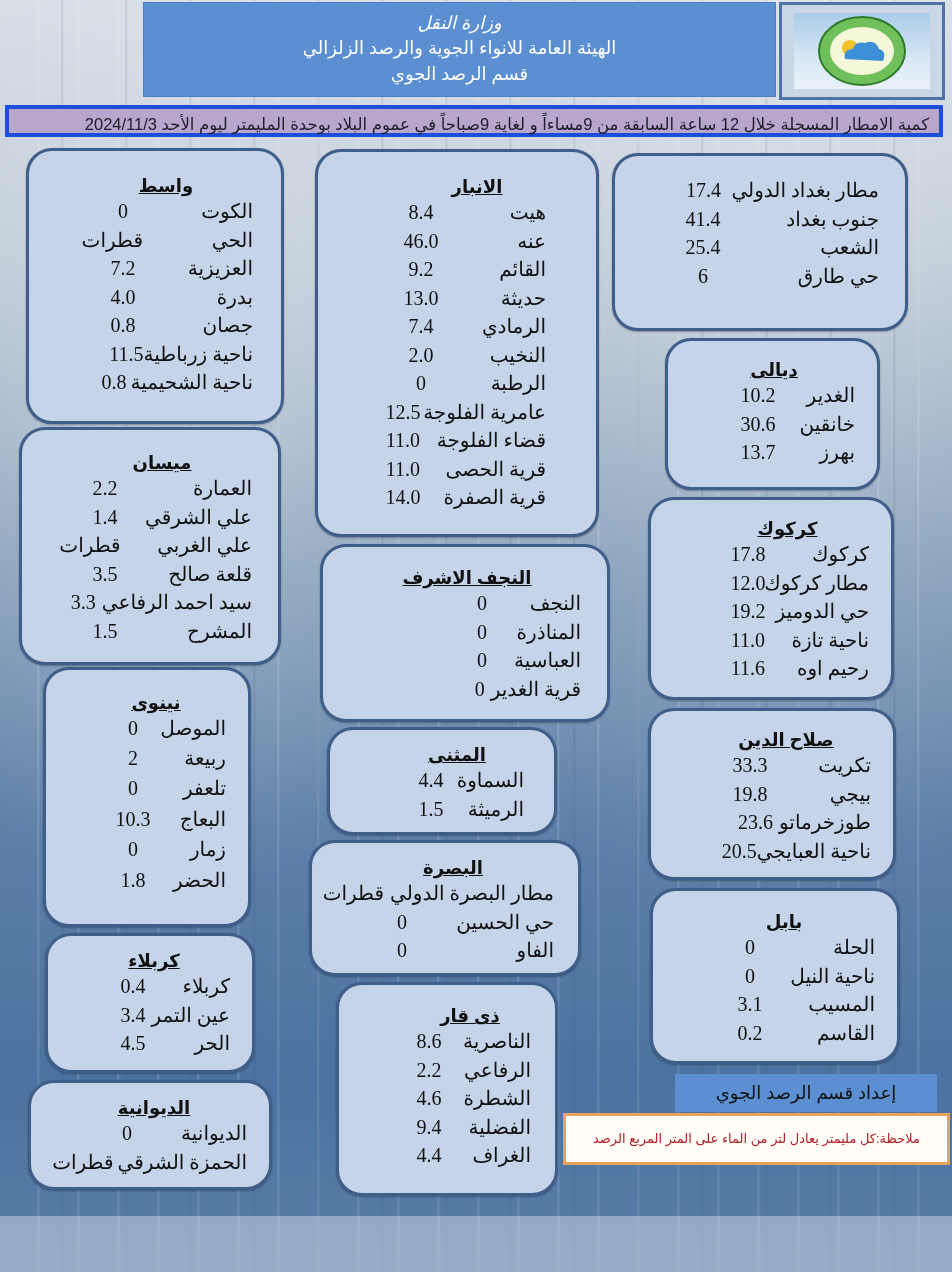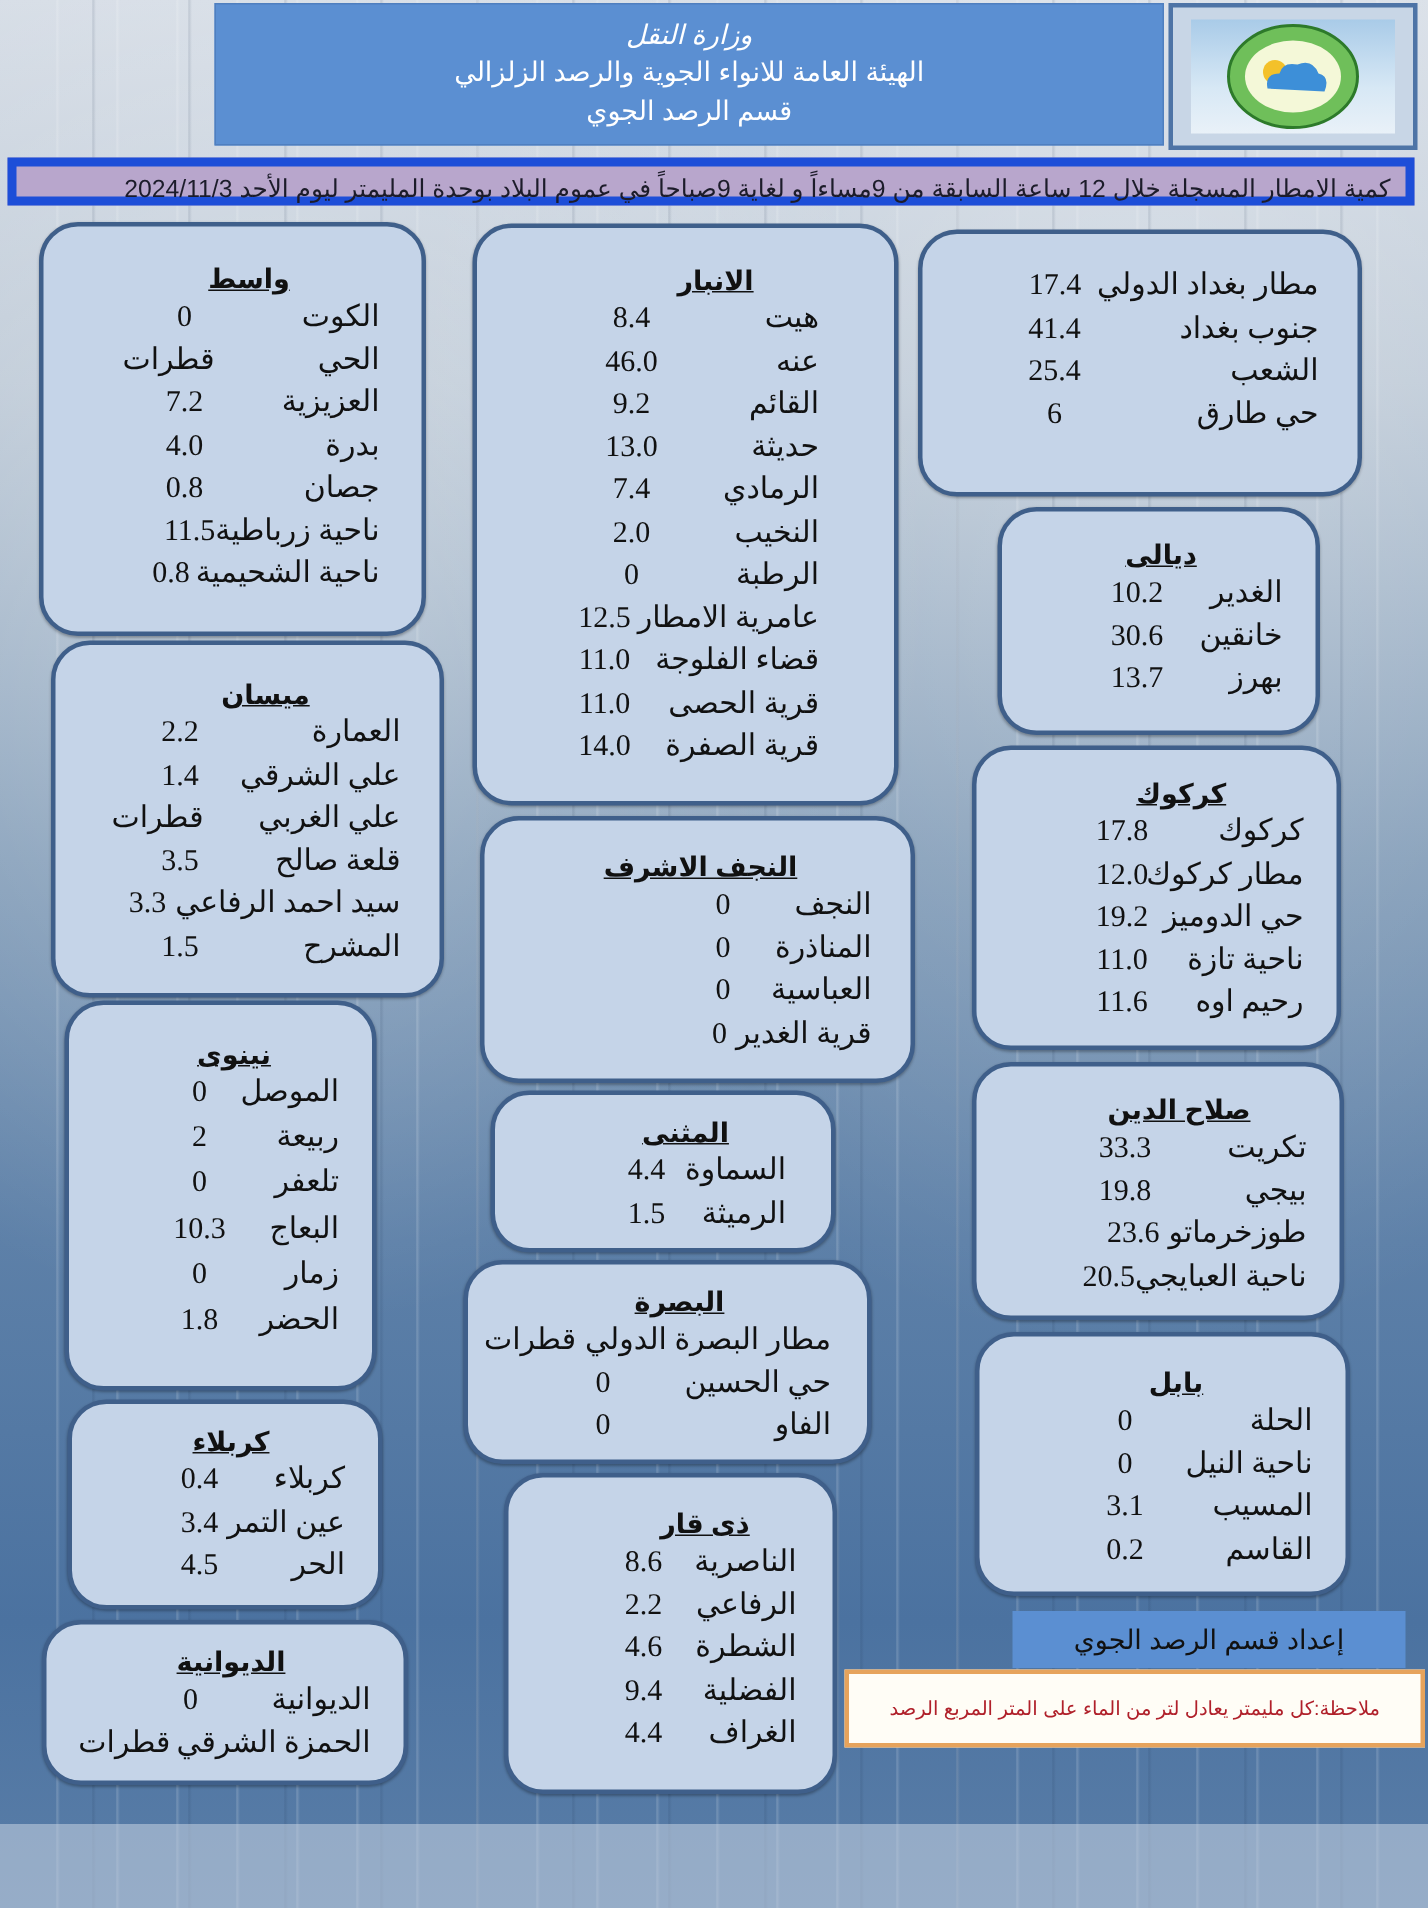--- a/index.html
+++ b/index.html
@@ -41,21 +41,21 @@
     display: flex; align-items: center; justify-content: center;
   }
   .logo-inner {
     width: 136px; height: 76px;
     background: linear-gradient(180deg, #a9cbe8 0%, #d7e8f5 60%, #e9f1f8 100%);
     display: flex; align-items: center; justify-content: center;
   }
 
   .subtitle-bar {
     position: absolute; left: 5px; top: 105px; width: 938px; height: 32px;
-    background: #b8a6cc; border: 6px solid #1d4ed8;
+    background: #b8a6cc; border: 4px solid #1d4ed8;
     font-family: "Liberation Sans", "DejaVu Sans", sans-serif;
     font-size: 16.5px; color: #1c1c2a;
     direction: rtl; text-align: right;
     padding-right: 10px; line-height: 30px; white-space: nowrap;
   }
 
   
   .card {
     position: absolute;
     background: #c5d4e8;
@@ -160,21 +160,21 @@
     </div>
   <div class="row">
       <span class="nm" style="width:100px">النخيب</span>
       <span class="val" style="width:50px">2.0</span>
     </div>
   <div class="row">
       <span class="nm" style="width:100px">الرطبة</span>
       <span class="val" style="width:50px">0</span>
     </div>
   <div class="row">
-      <span class="nm" style="width:118px">عامرية الامطار</span>
+      <span class="nm" style="width:118px">عامرية الفلوجة</span>
       <span class="val" style="width:50px">12.5</span>
     </div>
   <div class="row">
       <span class="nm" style="width:118px">قضاء الفلوجة</span>
       <span class="val" style="width:50px">11.0</span>
     </div>
   <div class="row">
       <span class="nm" style="width:118px">قرية الحصى</span>
       <span class="val" style="width:50px">11.0</span>
     </div>
@@ -289,21 +289,21 @@
   <div class="row">
       <span class="nm" style="width:100px">المسيب</span>
       <span class="val" style="width:50px">3.1</span>
     </div>
   <div class="row">
       <span class="nm" style="width:100px">القاسم</span>
       <span class="val" style="width:50px">0.2</span>
     </div>
 </div>
 
-<div class="card" style="left:19px; top:427px; width:262px; height:238px; padding:22px 26px 0 0;margin-left:15px;">
+<div class="card" style="left:19px; top:427px; width:262px; height:238px; padding:22px 26px 0 0;">
   <div class="title" style="padding-left:50px;">ميسان</div>
   <div class="row">
       <span class="nm" style="width:122px">العمارة</span>
       <span class="val" style="width:50px">2.2</span>
     </div>
   <div class="row">
       <span class="nm" style="width:122px">علي الشرقي</span>
       <span class="val" style="width:50px">1.4</span>
     </div>
   <div class="row">

